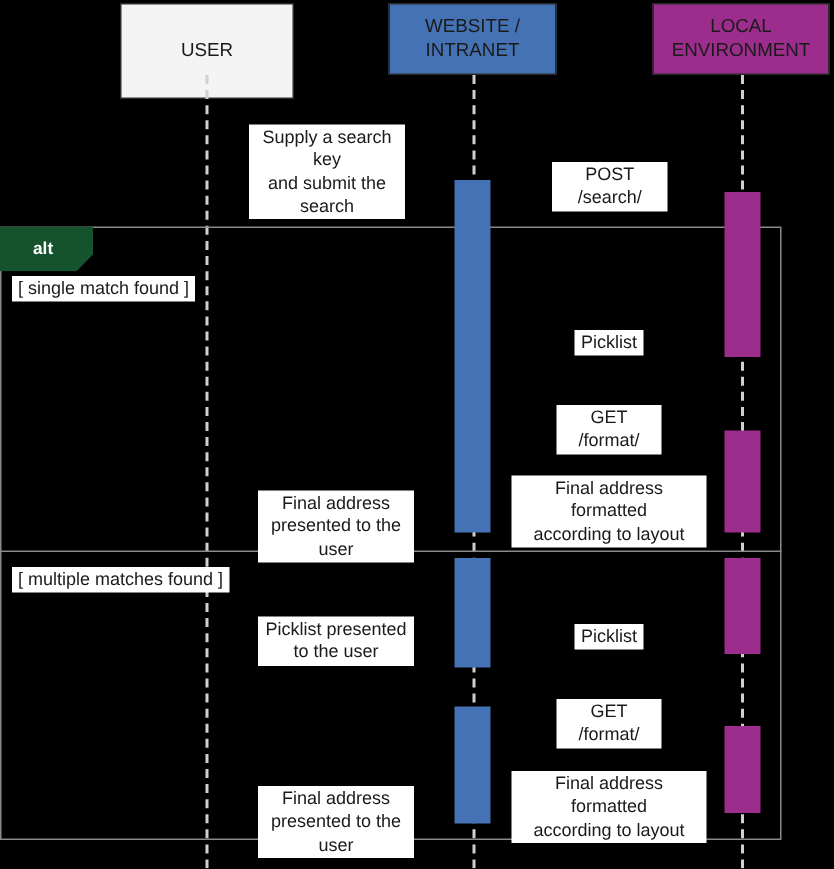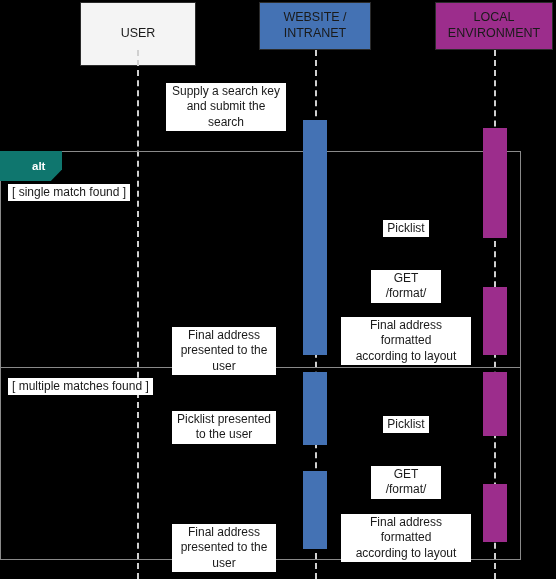--- a/index.html
+++ b/index.html
@@ -58,27 +58,27 @@
     pointer-events: none;
   }
   .frag-divider {
     position: absolute;
     height: 0;
     border-top: 1px solid #8a8a8a;
   }
   .frag-tab {
     position: absolute;
     box-sizing: border-box;
-    background: #0f766e;
+    background: #14532d;
     color: #ffffff;
     font-size: 11.5px;
     font-weight: bold;
     display: flex;
     align-items: center;
-    padding-left: 32px;
+    padding-left: 22px;
     clip-path: polygon(0 0, 100% 0, 100% 62%, 82% 100%, 0 100%);
   }
   .guard {
     position: absolute;
     background: #ffffff;
     color: #1a1a1a;
     font-size: 12px;
     padding: 1px 4px;
     white-space: nowrap;
     line-height: 1.25;
@@ -124,23 +124,24 @@
   <div class="activation act-blue" style="left:303px; top:120px; width:24px; height:235px;"></div>
   <div class="activation act-purple" style="left:483px; top:128px; width:24px; height:110px;"></div>
   <div class="activation act-purple" style="left:483px; top:287px; width:24px; height:68px;"></div>
 
   <div class="activation act-blue" style="left:303px; top:372px; width:24px; height:73px;"></div>
   <div class="activation act-purple" style="left:483px; top:372px; width:24px; height:64px;"></div>
 
   <div class="activation act-blue" style="left:303px; top:471px; width:24px; height:78px;"></div>
   <div class="activation act-purple" style="left:483px; top:484px; width:24px; height:58px;"></div>
 
-  <div class="msg" style="left:166px; top:83px; width:120px;">Supply a search key
+  <div class="msg" style="left:166px; top:83px; width:104px;">Supply a search key
 and submit the search</div>
 
+  <div class="msg" style="left:368px; top:108px; width:77px;">POST /search/</div>
 
   <div class="msg" style="left:383px; top:220px; width:46px;">Picklist</div>
 
   <div class="msg" style="left:371px; top:270px; width:70px;">GET /format/</div>
 
   <div class="msg" style="left:341px; top:317px; width:130px;">Final address formatted
 according to layout</div>
 
   <div class="msg" style="left:172px; top:327px; width:104px;">Final address
 presented to the user</div>

